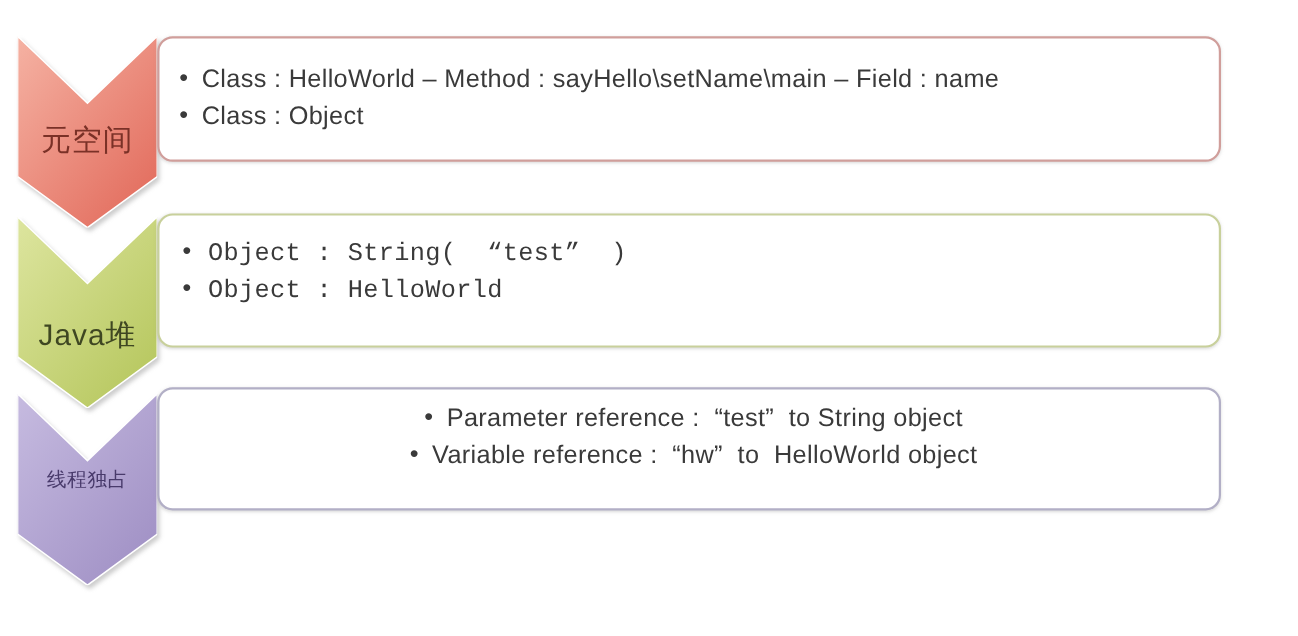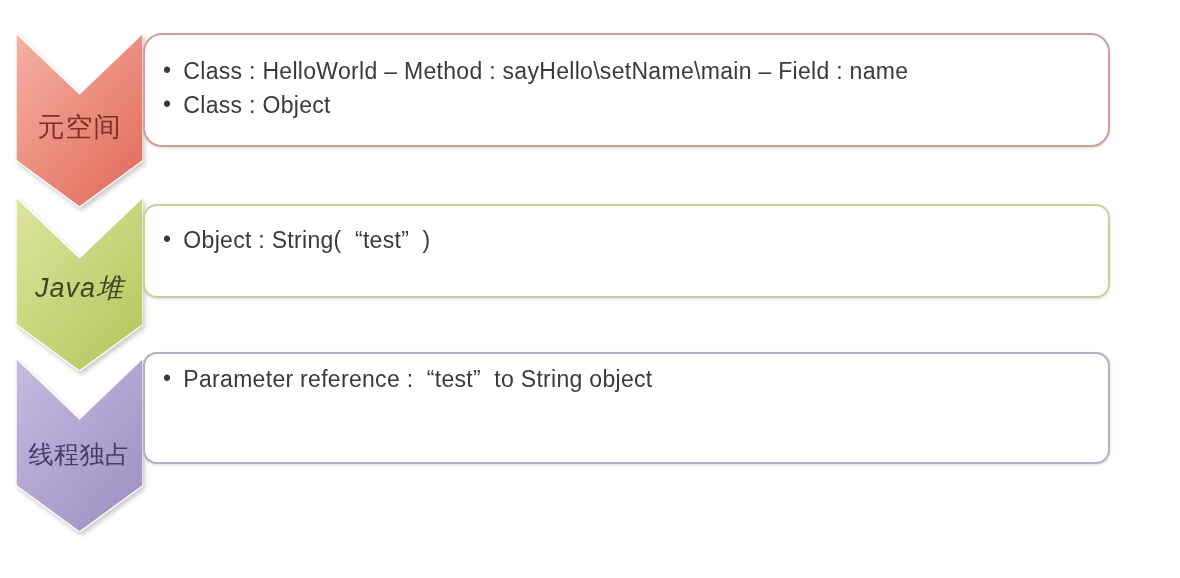--- a/index.html
+++ b/index.html
@@ -37,36 +37,36 @@
     text-align: center;
     font-size: 27px;
     font-weight: 400;
     letter-spacing: 1px;
     white-space: nowrap;
   }
   .row-0 .chevron { top: 33px; }
   .row-1 .chevron { top: 197px; }
   .row-2 .chevron { top: 358px; }
   .row-0 .chevron-label { top: 76px; }
-  .row-1 .chevron-label { top: 73px; font-style: italic; }
-  .row-2 .chevron-label { top: 80px; font-size: 25px; letter-spacing: 0.5px; text-align: center; }
+  .row-1 .chevron-label { top: 90px; }
+  .row-2 .chevron-label { top: 66px; font-size: 18px; letter-spacing: 0.5px; text-align: center; }
 
   
   .box {
     position: absolute;
     left: 143px;
     width: 967px;
     background: #ffffff;
     border: 2px solid #cccccc;
     border-radius: 14px;
     box-shadow: 0 1px 3px rgba(150,150,150,0.35);
     box-sizing: border-box;
   }
   .row-0 .box { top: 33px;  height: 114px; }
-  .row-1 .box { top: 204px; height: 94px; }
+  .row-1 .box { top: 194px; height: 122px; font-family: Liberation Mono, monospace; }
   .row-2 .box { top: 352px; height: 112px; }
 
   ul.bullets {
     margin: 0;
     padding: 0;
     list-style: none;
   }
   .row-0 ul.bullets { padding: 19px 10px 0 18px; }
   .row-1 ul.bullets { padding: 17px 10px 0 18px; }
   .row-2 ul.bullets { padding: 8px 10px 0 18px; }
@@ -97,21 +97,21 @@
         <defs>
           <linearGradient id="grad-0" x1="0" y1="0" x2="0.9" y2="1">
             <stop offset="0" stop-color="#f5b2a3"></stop>
             <stop offset="1" stop-color="#e26a5b"></stop>
           </linearGradient>
         </defs>
         <polygon points="0,0 63,60 126,0 126,126 63,172 0,126" fill="url(#grad-0)" stroke="#ffffff" stroke-width="1.4"></polygon>
       </svg>
       <span class="chevron-label" style="color: rgb(122, 49, 39);">元空间</span>
     </div>
-    <div class="box" style="border-color: rgb(208, 158, 155); border-radius: 19px;">
+    <div class="box" style="border-color: rgb(208, 158, 155);">
       <ul class="bullets" style="color: rgb(58, 58, 58);">
           <li>Class : HelloWorld – Method : sayHello\setName\main – Field : name</li>
           <li>Class : Object</li>
         </ul>
     </div>
   </section>
 
   <section class="row row-1">
     <div class="chevron">
       <svg viewBox="0 0 126 172" preserveAspectRatio="none">
@@ -121,37 +121,39 @@
             <stop offset="1" stop-color="#b5c65c"></stop>
           </linearGradient>
         </defs>
         <polygon points="0,0 63,60 126,0 126,126 63,172 0,126" fill="url(#grad-1)" stroke="#ffffff" stroke-width="1.4"></polygon>
       </svg>
       <span class="chevron-label" style="color: rgb(63, 71, 34);">Java堆</span>
     </div>
     <div class="box" style="border-color: rgb(200, 208, 155);">
       <ul class="bullets" style="color: rgb(58, 58, 58);">
           <li>Object : String(  “test”  )</li>
+          <li>Object : HelloWorld</li>
         </ul>
     </div>
   </section>
 
   <section class="row row-2">
     <div class="chevron">
       <svg viewBox="0 0 126 172" preserveAspectRatio="none">
         <defs>
           <linearGradient id="grad-2" x1="0" y1="0" x2="0.9" y2="1">
             <stop offset="0" stop-color="#c6bbe0"></stop>
             <stop offset="1" stop-color="#9f8fc4"></stop>
           </linearGradient>
         </defs>
         <polygon points="0,0 63,60 126,0 126,126 63,172 0,126" fill="url(#grad-2)" stroke="#ffffff" stroke-width="1.4"></polygon>
       </svg>
       <span class="chevron-label" style="color: rgb(72, 58, 107);">线程独占</span>
     </div>
     <div class="box" style="border-color: rgb(178, 175, 198);">
-      <ul class="bullets" style="color: rgb(58, 58, 58);">
+      <ul class="bullets" style="color: rgb(58, 58, 58); text-align: center;">
           <li>Parameter reference :  “test”  to String object</li>
+          <li>Variable reference :  “hw”  to  HelloWorld object</li>
         </ul>
     </div>
   </section>
 
 </div>
 
 </body></html>

